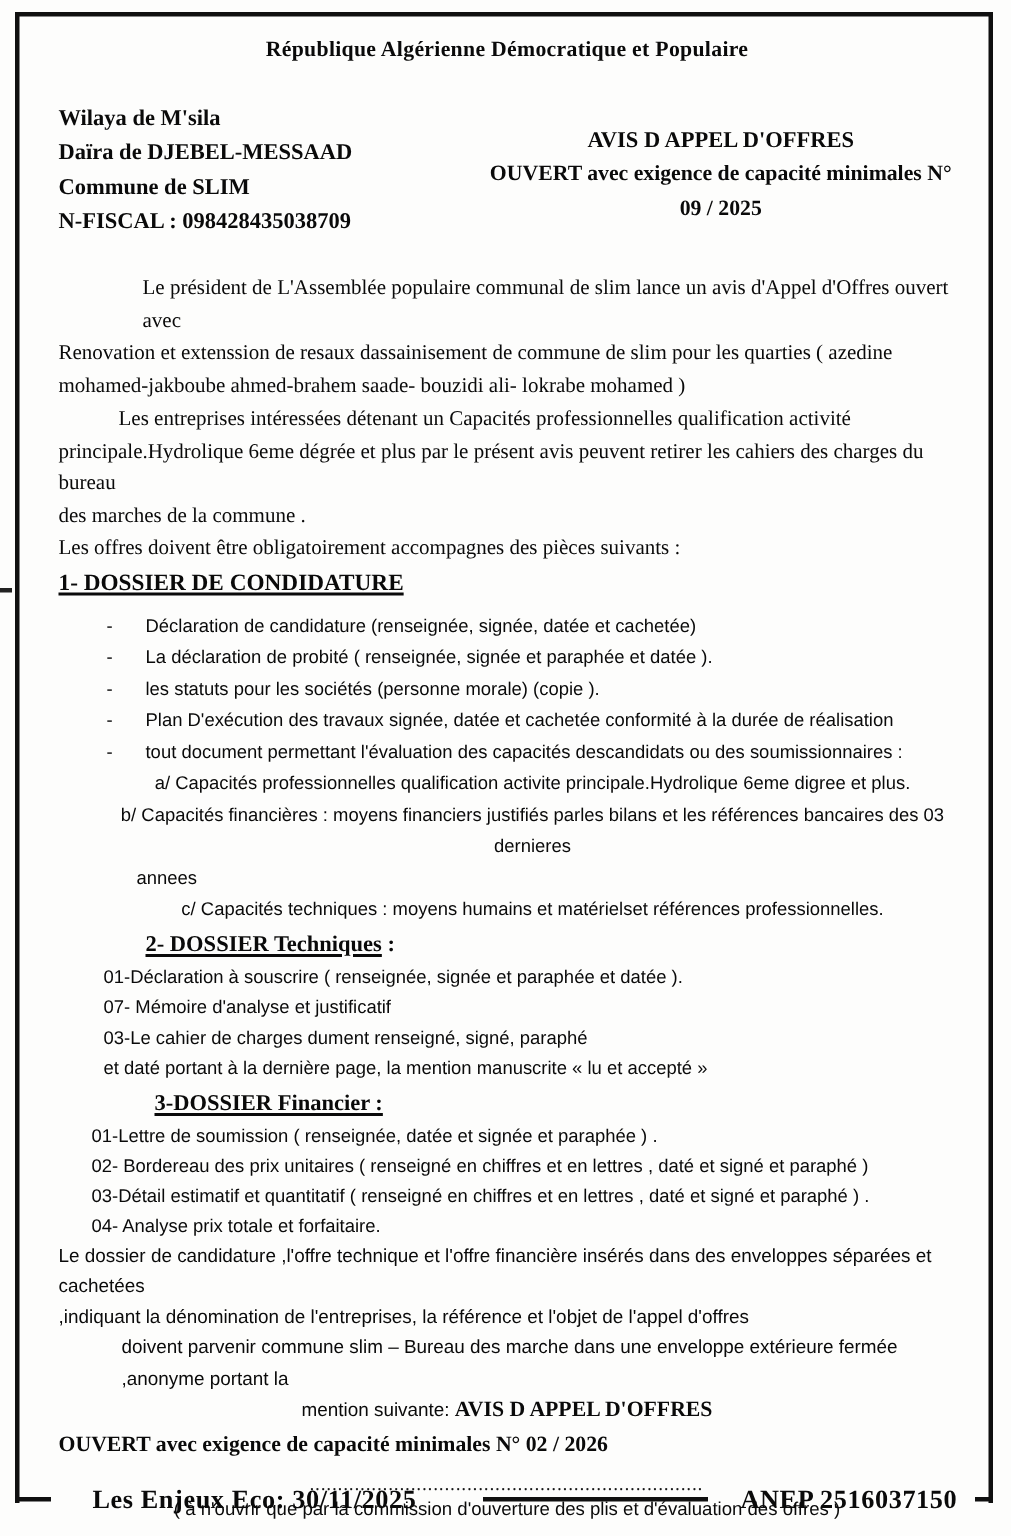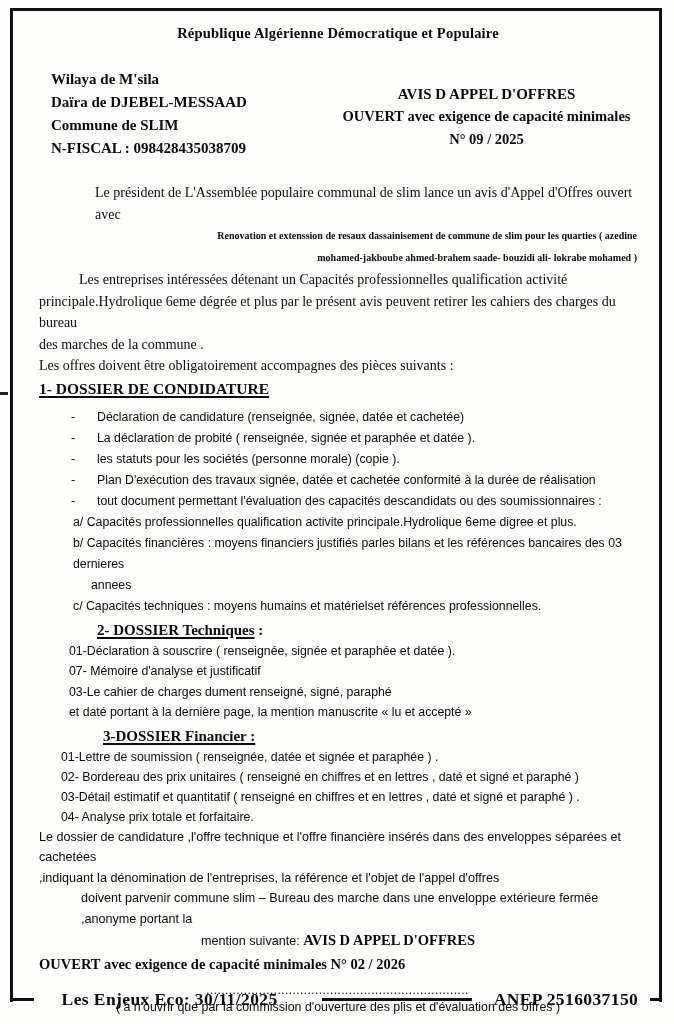--- a/index.html
+++ b/index.html
@@ -16,38 +16,38 @@
     border:3px solid #101010;border-bottom:none;
   }
   .content{
     position:absolute;left:13px;top:11px;right:15px;
     padding:6px 22px 0 26px;
   }
 
   .republic{font-size:14.5px;font-weight:bold;text-align:center;margin-top:8px;letter-spacing:.2px;}
 
   .head-row{display:flex;margin-top:26px;}
-  .issuer{width:285px;font-size:15px;font-weight:bold;line-height:23px;margin-left:12px;}
+  .issuer{width:285px;font-size:15px;font-weight:bold;line-height:23px;}
   .notice{flex:1;text-align:center;padding-top:16px;}
   .notice-title{font-size:15px;font-weight:bold;line-height:21px;}
   .notice-sub{font-size:14.5px;font-weight:bold;line-height:23px;}
 
   .bodyline{font-size:14px;line-height:21.5px;}
   .indent1{padding-left:56px;}
-  .project{font-size:10px;font-weight:bold;text-align:right;line-height:22px;}
+  .project{font-size:14px;font-weight:normal;text-align:left;line-height:22px;}
   .entre-indent{padding-left:40px;}
 
   .sec-title{font-size:15.5px;font-weight:bold;margin-top:3px;}
   .underl{text-decoration:underline;text-decoration-thickness:2px;text-underline-offset:2px;}
 
   .bullets{margin-top:9px;}
   .bullet{display:flex;font-size:12.3px;line-height:21px;font-family:"Liberation Sans","DejaVu Sans",sans-serif;}
   .bullet .dot{width:26px;padding-left:32px;flex:none;}
   .subitem{font-size:12.3px;line-height:21px;padding-left:20px;font-family:"Liberation Sans","DejaVu Sans",sans-serif;}
-  .subcont{padding-left:34px;}
+  .subcont{padding-left:34px;text-align:center;}
 
   .sec2-title{font-size:15px;font-weight:bold;padding-left:58px;margin-top:2px;line-height:22px;}
   .numitem{font-size:12.3px;line-height:20.5px;padding-left:30px;font-family:"Liberation Sans","DejaVu Sans",sans-serif;}
   .sec3-title{font-size:15px;font-weight:bold;padding-left:64px;margin-top:2px;line-height:22px;}
   .numitem2{font-size:12.3px;line-height:20px;padding-left:22px;font-family:"Liberation Sans","DejaVu Sans",sans-serif;}
 
   .envline{font-size:12.6px;line-height:20.5px;font-family:"Liberation Sans","DejaVu Sans",sans-serif;}
   .env-ind{padding-left:42px;}
   .mention{text-align:center;font-size:12.6px;line-height:22px;font-family:"Liberation Sans","DejaVu Sans",sans-serif;}
   .mention .t{font-family:"Liberation Serif","DejaVu Serif",serif;font-size:14.5px;font-weight:bold;}

